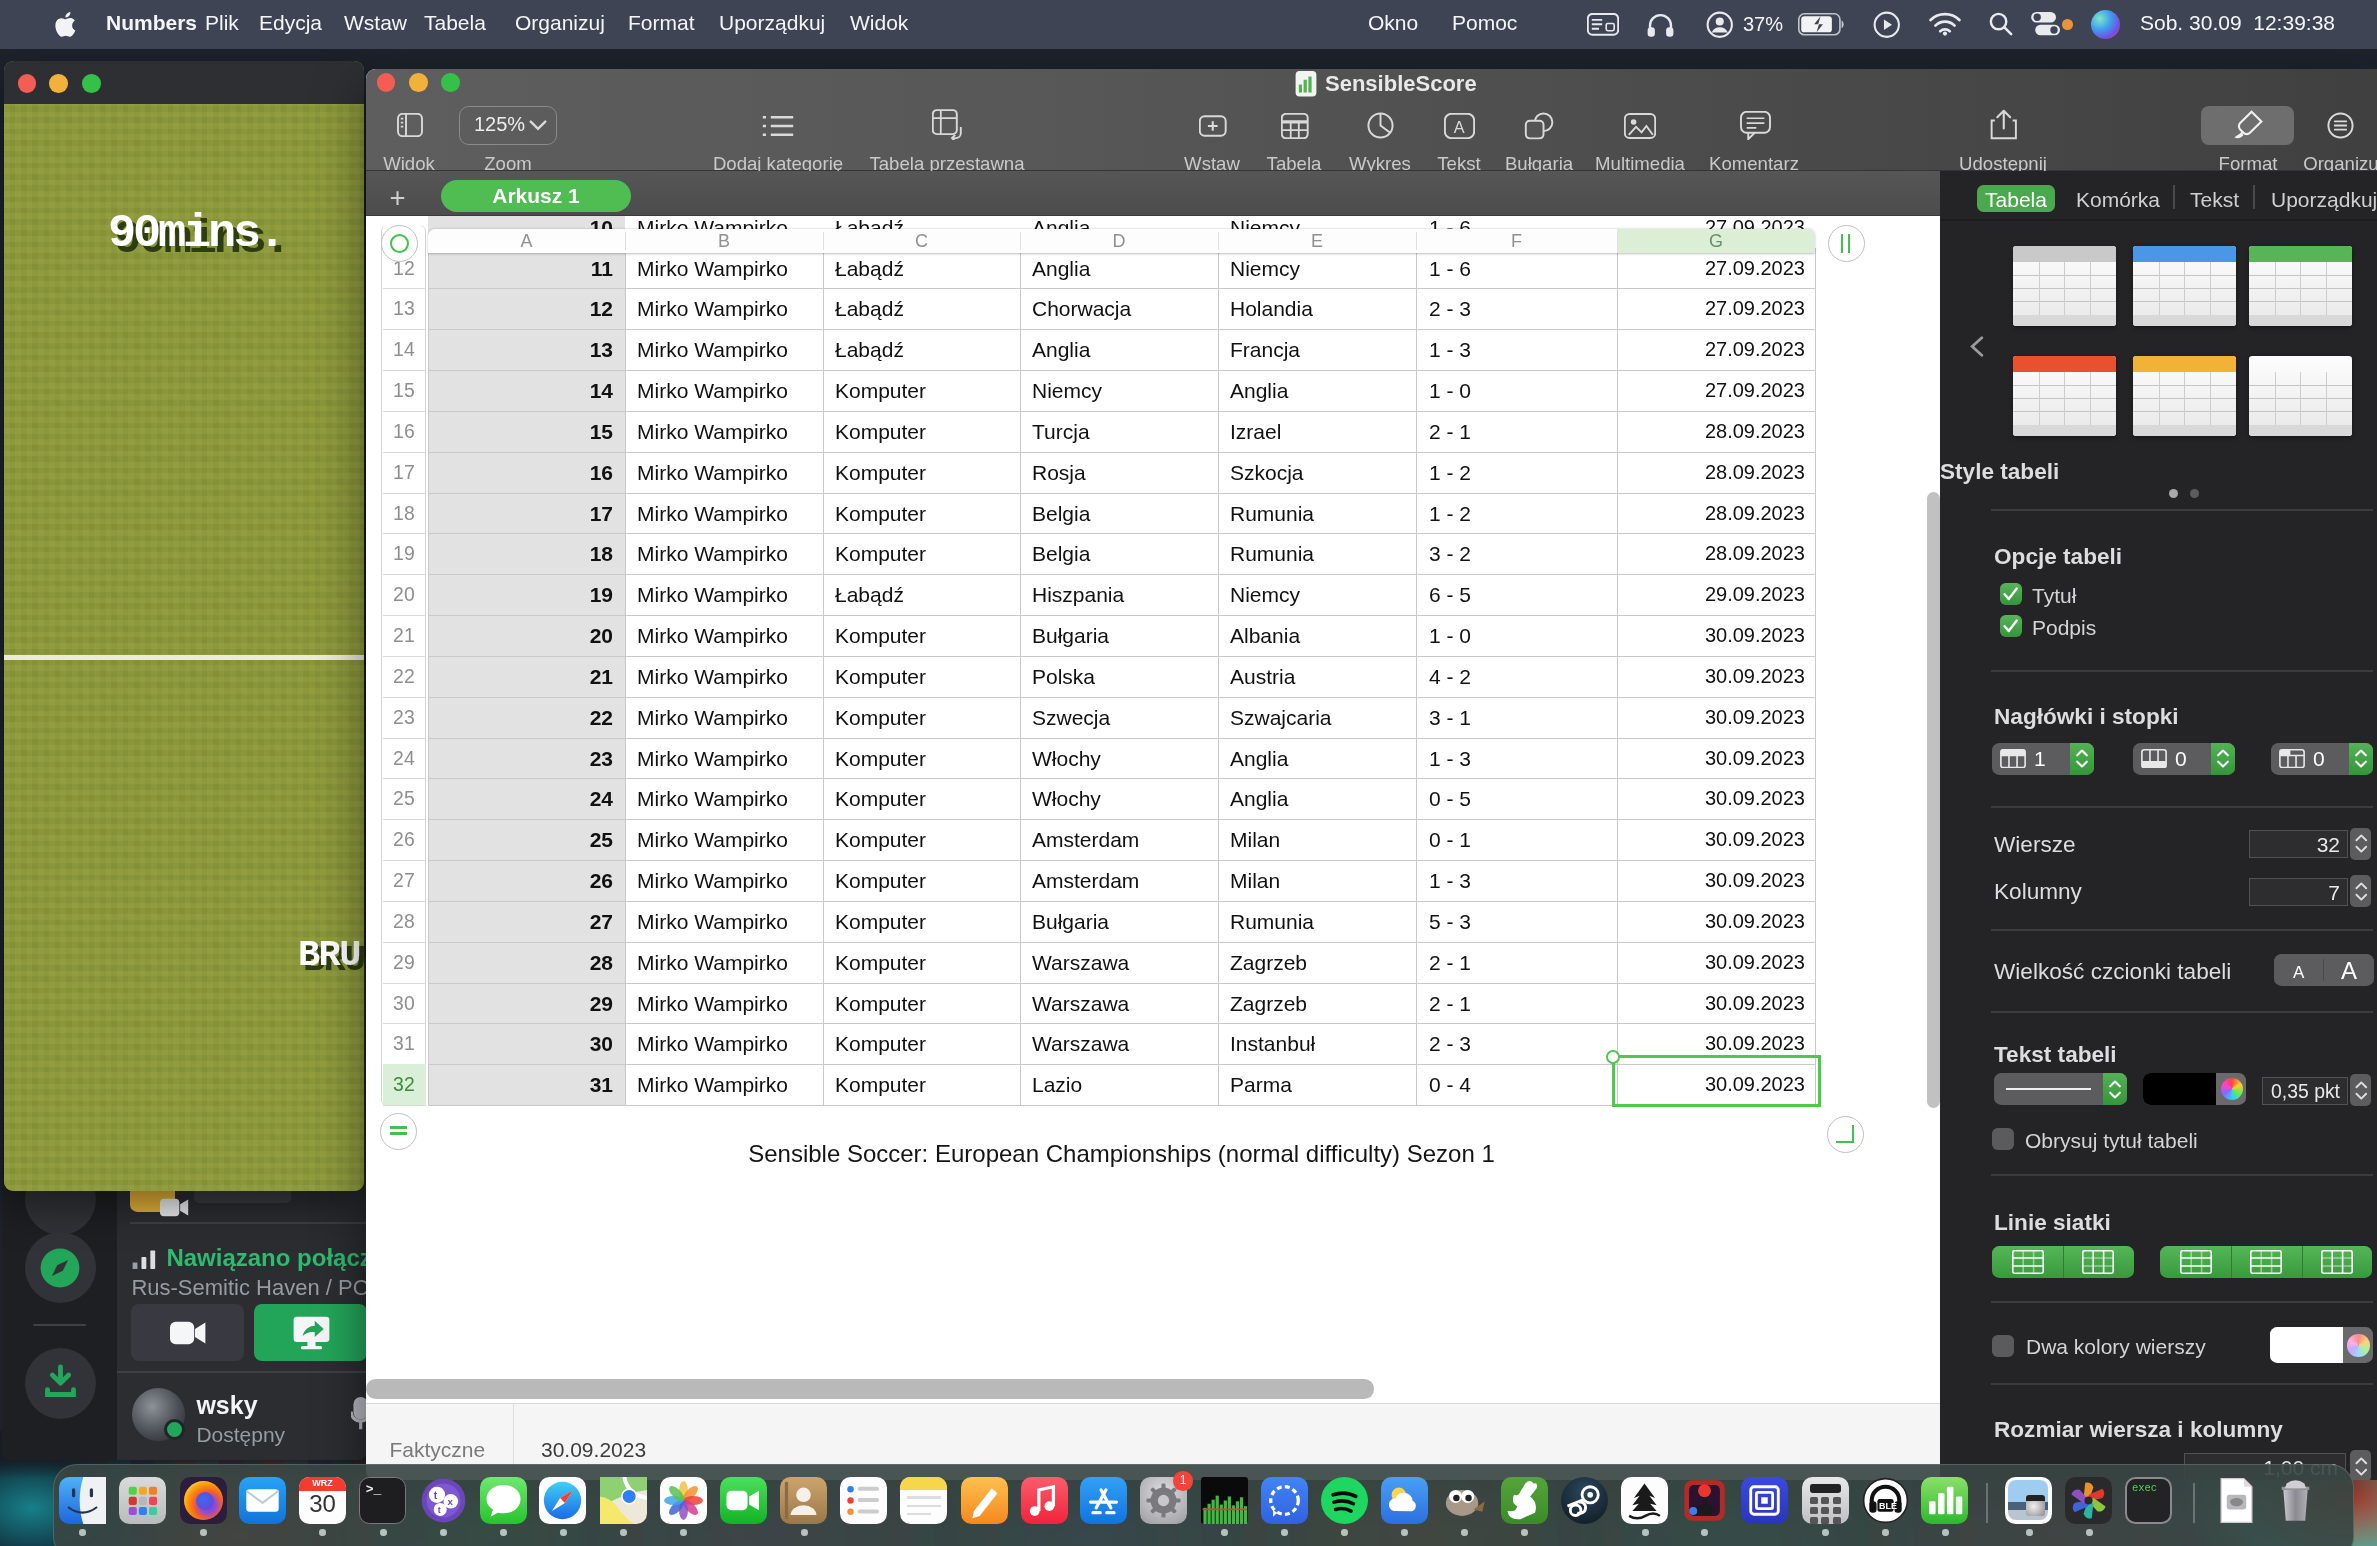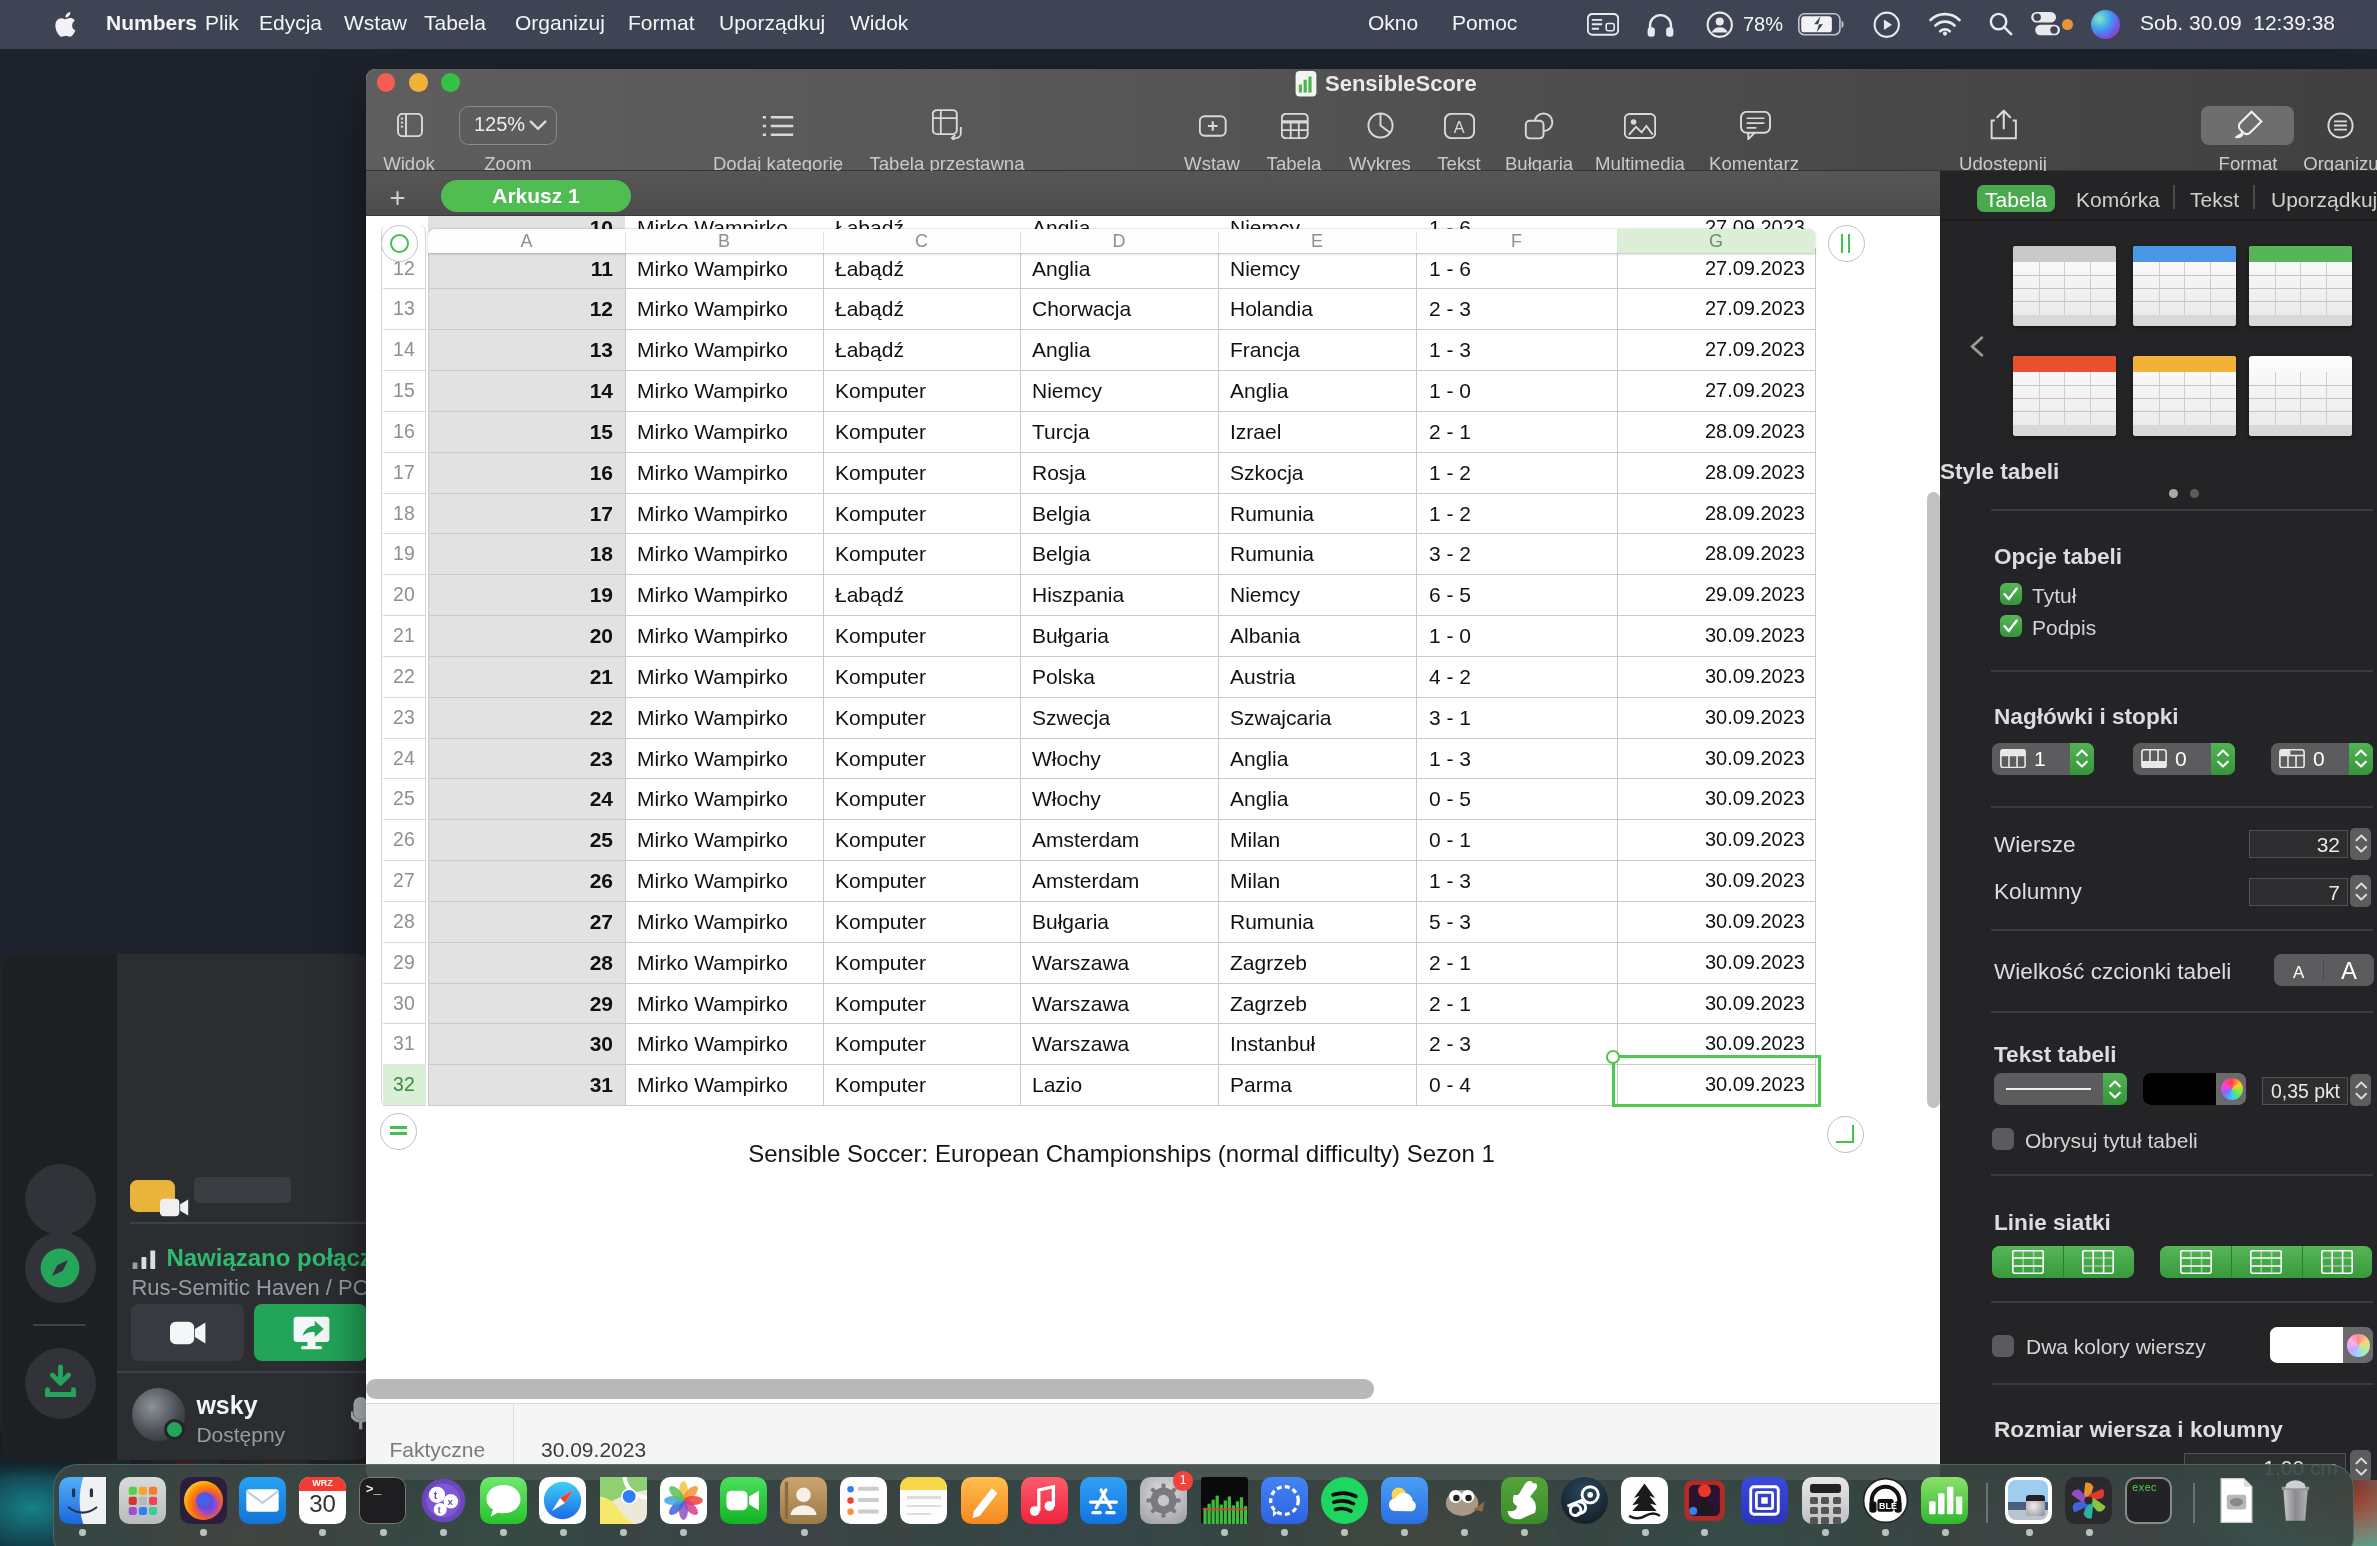--- a/index.html
+++ b/index.html
@@ -36,21 +36,21 @@
       <div class="abs" style="left:259px;top:11.3px;font-size:21px;font-weight:500;color:#f4f5f7;">Edycja</div>
       <div class="abs" style="left:344px;top:11.3px;font-size:21px;font-weight:500;color:#f4f5f7;">Wstaw</div>
       <div class="abs" style="left:424px;top:11.3px;font-size:21px;font-weight:500;color:#f4f5f7;">Tabela</div>
       <div class="abs" style="left:515px;top:11.3px;font-size:21px;font-weight:500;color:#f4f5f7;">Organizuj</div>
       <div class="abs" style="left:628px;top:11.3px;font-size:21px;font-weight:500;color:#f4f5f7;">Format</div>
       <div class="abs" style="left:719px;top:11.3px;font-size:21px;font-weight:500;color:#f4f5f7;">Uporządkuj</div>
       <div class="abs" style="left:850px;top:11.3px;font-size:21px;font-weight:500;color:#f4f5f7;">Widok</div>
       <div class="abs" style="left:1368px;top:11.3px;font-size:21px;font-weight:500;color:#f4f5f7;">Okno</div>
       <div class="abs" style="left:1452px;top:11.3px;font-size:21px;font-weight:500;color:#f4f5f7;">Pomoc</div>
       <div class="abs" style="left:2140px;top:11.3px;font-size:21px;font-weight:500;color:#f4f5f7;white-space:nowrap;">Sob. 30.09&nbsp;&nbsp;12:39:38</div>
-      <div class="abs" style="left:1743px;top:13px;font-size:20px;font-weight:500;color:#f4f5f7;">78%</div>
+      <div class="abs" style="left:1743px;top:13px;font-size:20px;font-weight:500;color:#f4f5f7;">37%</div>
       <svg class="abs" style="left:1798px;top:13px" width="50" height="22.6" viewBox="0 0 62 28">
 <rect x="1" y="1" width="51" height="26" rx="7" fill="none" stroke="#c0c4cd" stroke-width="2"></rect>
 <rect x="4" y="4" width="38" height="20" rx="4" fill="#f2f3f5"></rect>
 <path d="M54 9 a6 6 0 0 1 0 10 z" fill="#c0c4cd"></path>
 <path d="M28 4 l-8 10 h6 l-3 10 8 -10 h-6 z" fill="#3e4454"></path>
       </svg>
       <svg class="abs" style="left:1587px;top:13px" width="32" height="22.6" viewBox="0 0 40 28">
 <rect x="1" y="1" width="38" height="26" rx="6" fill="none" stroke="#e8eaee" stroke-width="2.5"></rect>
 <path d="M6 8.5 h13 M6 14 h13 M6 19.5 h9" stroke="#e8eaee" stroke-width="2.4"></path>
 <rect x="24" y="13" width="10" height="9" rx="2" fill="none" stroke="#e8eaee" stroke-width="2"></rect>
@@ -130,20 +130,30 @@
       </svg>
       <div class="abs" style="left:115px;top:417px;width:251px;height:1.6px;background:#3f4147;"></div>
       <div class="abs" style="left:130px;top:434px;width:53px;height:53px;border-radius:50%;background:radial-gradient(circle at 38% 35%,#8d9298,#4a4e55 55%,#26282c);"></div>
       <div class="abs" style="left:162px;top:465px;width:21px;height:21px;border-radius:50%;background:#23a55a;border:3.2px solid #232428;"></div>
       <div class="abs" style="left:194px;top:437px;font-size:25px;font-weight:bold;color:#f3f4f5;">wsky</div>
       <div class="abs" style="left:194px;top:469px;font-size:21px;color:#959ca4;">Dostępny</div>
       <svg class="abs" style="left:349px;top:443px" width="19.4" height="37" viewBox="0 0 24 46">
         <rect x="3" y="0" width="18" height="28" rx="9" fill="#b5bac1"></rect>
         <path d="M0 18 a12 12 0 0 0 24 0 M12 31 v9" stroke="#b5bac1" stroke-width="4" fill="none"></path>
       </svg>
+    </div>
+    <div class="abs" style="z-index:2;left:4px;top:61px;width:360px;height:1130px;border-radius:9.7px;overflow:hidden;background:#849238;box-shadow:0 16px 40px rgba(0,0,0,.45);">
+      <div class="abs" style="left:0;top:0;width:360px;height:43px;background:#2e2f33;"></div>
+      <div class="tl" style="left:13.7px;top:13px;background:#f35d53;"></div>
+      <div class="tl" style="left:45px;top:13px;background:#f1b13b;"></div>
+      <div class="tl" style="left:78px;top:13px;background:#35c148;"></div>
+      <div class="abs" style="left:0;top:43px;width:360px;height:1087px;background-color:#849238;background-image:repeating-linear-gradient(0deg,rgba(182,188,84,.17) 0 5.7px,transparent 5.7px 11.3px),repeating-linear-gradient(90deg,rgba(175,181,76,.15) 0 5.7px,transparent 5.7px 11.3px),repeating-linear-gradient(45deg,rgba(120,130,40,.10) 0 8px,transparent 8px 16px);"></div>
+      <div class="abs" style="left:0;top:594px;width:360px;height:4.9px;background:#eceade;"></div>
+      <div class="abs" style="left:104px;top:146px;font-family:'Liberation Mono',monospace;font-weight:bold;font-size:47px;letter-spacing:-3.2px;color:#fff;text-shadow:5.7px 5.7px 0 #2e3c11;">90mins.</div>
+      <div class="abs" style="left:294px;top:873px;font-family:'Liberation Mono',monospace;font-weight:bold;font-size:37px;letter-spacing:-1.6px;color:#fff;text-shadow:4.9px 4.9px 0 #2e3c11;">BRU</div>
     </div>
     <div class="abs" style="z-index:3;left:366px;top:69px;width:2012px;height:1411px;border-radius:9.7px 0 0 9.7px;overflow:hidden;background:#fff;box-shadow:0 20px 49px rgba(0,0,0,.5);">
       <div class="abs" style="left:0;top:0;width:2012px;height:102px;background:linear-gradient(90deg,#5e5e5e 0%,#575757 35%,#4a4a4a 70%,#404040 100%);border-bottom:1.6px solid #353535;"></div>
       <div class="tl" style="left:10.5px;top:4px;background:#f35d53;"></div>
       <div class="tl" style="left:43px;top:4px;background:#f1b13b;"></div>
       <div class="tl" style="left:75px;top:4px;background:#35c148;"></div>
       <svg class="abs" style="left:928px;top:0.8px" width="24" height="27.5" viewBox="0 0 30 34">
 <rect x="2" y="1" width="26" height="32" rx="5" fill="#f2f4f2"></rect>
 <rect x="6" y="18" width="4" height="10" fill="#4eb54e"></rect>
         <rect x="12" y="12" width="4" height="16" fill="#4eb54e"></rect>

